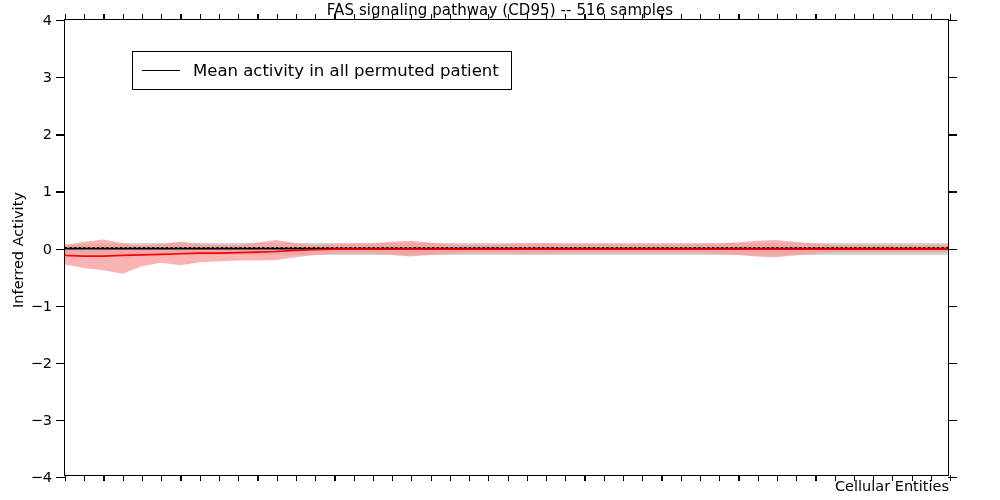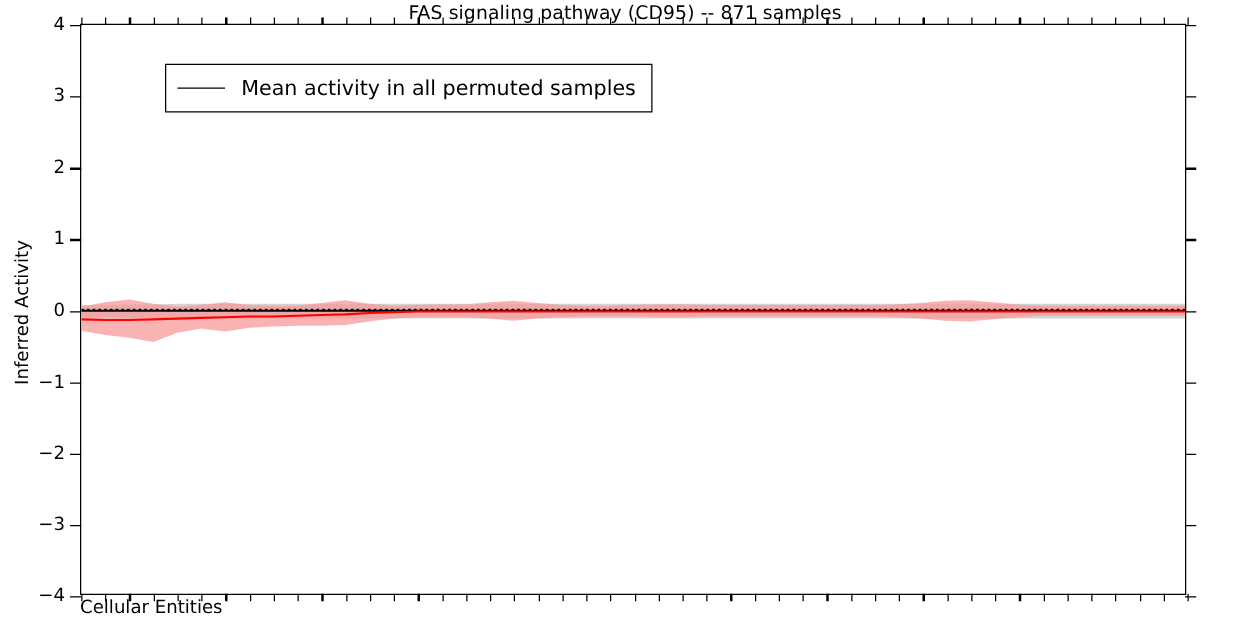--- a/index.html
+++ b/index.html
@@ -30,21 +30,21 @@
   .xtick{position:absolute;bottom:-6px;width:1.2px;height:6px;background:#000;}
   .xtick.t{position:absolute;bottom:auto;top:-6px;}
 
   #ylabel{
     position:absolute;left:4px;top:50%;
     transform:translate(-50%,-50%) rotate(-90deg);transform-origin:center center;
     font-size:14.5px;color:#000;white-space:nowrap;
     width:200px;text-align:center;margin-left:14px;
   }
   #xlabel{
-    position:absolute;left:64px;width:885px;top:478px;text-align:left;
+    position:absolute;left:64px;width:885px;top:478px;text-align:right;
     font-size:14.5px;color:#000;
   }
 
   
   #xticklabels{position:absolute;left:64px;top:19px;width:885px;height:457px;pointer-events:none;}
 
   
   #legend{
     position:absolute;left:67px;top:31px;
     border:1.3px solid #000;background:#fff;
@@ -53,21 +53,21 @@
   .lgrow{display:flex;align-items:center;height:26px;}
   .lgline{width:38px;height:0;border-top:1.6px solid #000;margin-right:13px;}
   .lgline.red{border-top-color:#ff0000;}
   .lgtxt{font-size:16.5px;color:#000;white-space:nowrap;}
 </style>
 </head>
 <body>
 
 <div id="fig">
 
-  <div id="title">FAS signaling pathway (CD95) -- 871 samples</div>
+  <div id="title">FAS signaling pathway (CD95) -- 516 samples</div>
 
   <div id="plot">
     <div id="clip">
       <svg id="svgmain" viewBox="0 0 885 457" preserveAspectRatio="none">
         <g>
           <path id="band-black" fill="#cccccc" fill-opacity="0.85" stroke="none" d="M0.00 225.07 L19.24 225.07 L38.48 224.50 L57.72 224.50 L76.96 223.93 L96.20 223.93 L115.43 223.93 L134.67 223.93 L153.91 223.93 L173.15 223.93 L192.39 223.93 L211.63 223.93 L230.87 223.93 L250.11 223.93 L269.35 223.93 L288.59 223.93 L307.83 223.93 L327.07 223.93 L346.30 223.93 L365.54 223.93 L384.78 223.93 L404.02 223.93 L423.26 223.93 L442.50 223.93 L461.74 223.93 L480.98 223.93 L500.22 223.93 L519.46 223.93 L538.70 223.93 L557.93 223.93 L577.17 223.93 L596.41 223.93 L615.65 223.93 L634.89 223.93 L654.13 223.93 L673.37 223.93 L692.61 223.93 L711.85 223.93 L731.09 223.93 L750.33 223.93 L769.57 223.93 L788.80 223.93 L808.04 223.93 L827.28 223.93 L846.52 223.93 L865.76 223.93 L885.00 223.93 L885.00 235.93 L865.76 235.93 L846.52 235.93 L827.28 235.93 L808.04 235.93 L788.80 235.93 L769.57 235.93 L750.33 235.93 L731.09 235.93 L711.85 235.93 L692.61 235.93 L673.37 235.93 L654.13 235.93 L634.89 235.93 L615.65 235.93 L596.41 235.93 L577.17 235.93 L557.93 235.93 L538.70 235.93 L519.46 235.93 L500.22 235.93 L480.98 235.93 L461.74 235.93 L442.50 235.93 L423.26 235.93 L404.02 235.93 L384.78 235.93 L365.54 235.93 L346.30 235.93 L327.07 235.93 L307.83 235.93 L288.59 235.93 L269.35 235.93 L250.11 235.93 L230.87 235.93 L211.63 235.93 L192.39 235.93 L173.15 235.93 L153.91 235.93 L134.67 235.93 L115.43 235.93 L96.20 235.93 L76.96 235.93 L57.72 235.36 L38.48 235.36 L19.24 234.78 L0.00 234.78 Z"></path>
         </g>
         <g>
           <path id="band-red" fill="#f79a9a" fill-opacity="0.75" stroke="none" d="M0.00 226.22 L19.24 222.79 L38.48 220.50 L57.72 223.93 L76.96 226.22 L96.20 225.07 L115.43 222.79 L134.67 225.07 L153.91 225.64 L173.15 225.64 L192.39 223.36 L211.63 221.07 L230.87 223.93 L250.11 225.64 L269.35 225.07 L288.59 224.50 L307.83 224.50 L327.07 222.79 L346.30 221.64 L365.54 223.36 L384.78 225.07 L404.02 225.64 L423.26 225.64 L442.50 225.07 L461.74 224.50 L480.98 224.50 L500.22 225.07 L519.46 225.07 L538.70 225.07 L557.93 225.07 L577.17 225.07 L596.41 225.07 L615.65 225.07 L634.89 225.07 L654.13 224.50 L673.37 223.36 L692.61 221.64 L711.85 221.07 L731.09 222.79 L750.33 224.50 L769.57 225.64 L788.80 225.64 L808.04 225.64 L827.28 225.64 L846.52 225.64 L865.76 225.64 L885.00 225.64 L885.00 233.64 L865.76 233.64 L846.52 233.64 L827.28 233.64 L808.04 233.64 L788.80 233.64 L769.57 233.64 L750.33 234.78 L731.09 236.50 L711.85 238.21 L692.61 237.64 L673.37 235.93 L654.13 234.78 L634.89 234.21 L615.65 234.21 L596.41 234.21 L577.17 234.21 L557.93 234.21 L538.70 234.21 L519.46 234.21 L500.22 234.21 L480.98 234.78 L461.74 234.78 L442.50 234.21 L423.26 234.21 L404.02 234.21 L384.78 234.78 L365.54 235.93 L346.30 237.64 L327.07 235.93 L307.83 234.78 L288.59 234.78 L269.35 234.78 L250.11 235.93 L230.87 238.21 L211.63 241.07 L192.39 241.64 L173.15 241.64 L153.91 242.21 L134.67 243.35 L115.43 246.21 L96.20 243.92 L76.96 247.35 L57.72 254.78 L38.48 251.35 L19.24 249.06 L0.00 245.64 Z"></path>
         </g>
@@ -205,21 +205,21 @@
         <div class="xtick t" style="left: 846.522px;"></div>
         <div class="xtick" style="left: 865.761px;"></div>
         <div class="xtick t" style="left: 865.761px;"></div>
         <div class="xtick" style="left: 885px;"></div>
         <div class="xtick t" style="left: 885px;"></div>
       </div>
 
     <div id="legend">
       <div class="lgrow">
         <span class="lgline"></span>
-        <span class="lgtxt">Mean activity in all permuted samples</span>
+        <span class="lgtxt">Mean activity in all permuted patient</span>
       </div>
     </div>
   </div>
 
   <div id="ylabel">Inferred Activity</div>
   <div id="xlabel">Cellular Entities</div>
   <div id="xticklabels"></div>
 
 </div>
 

